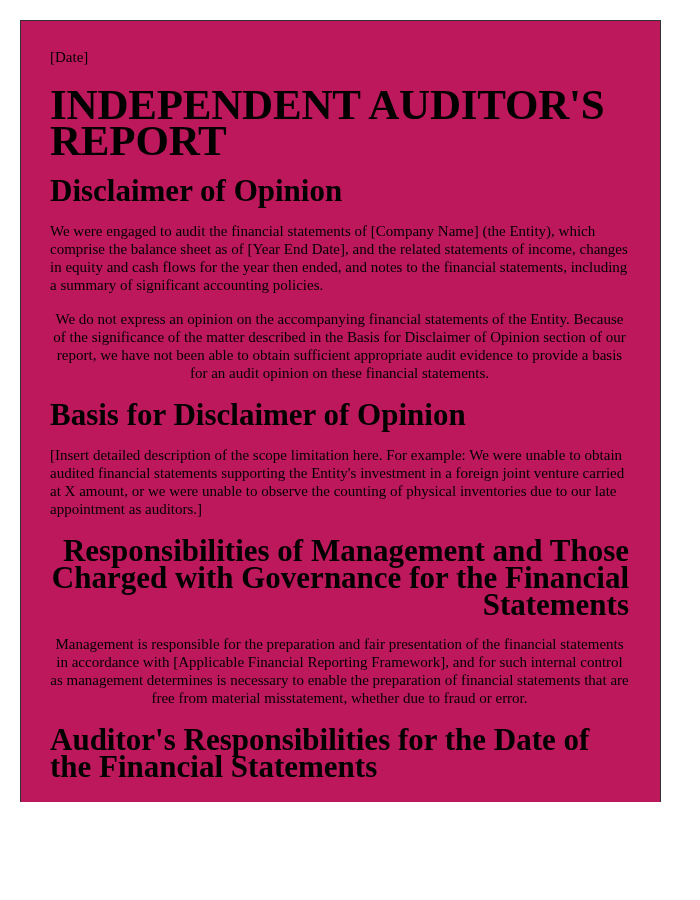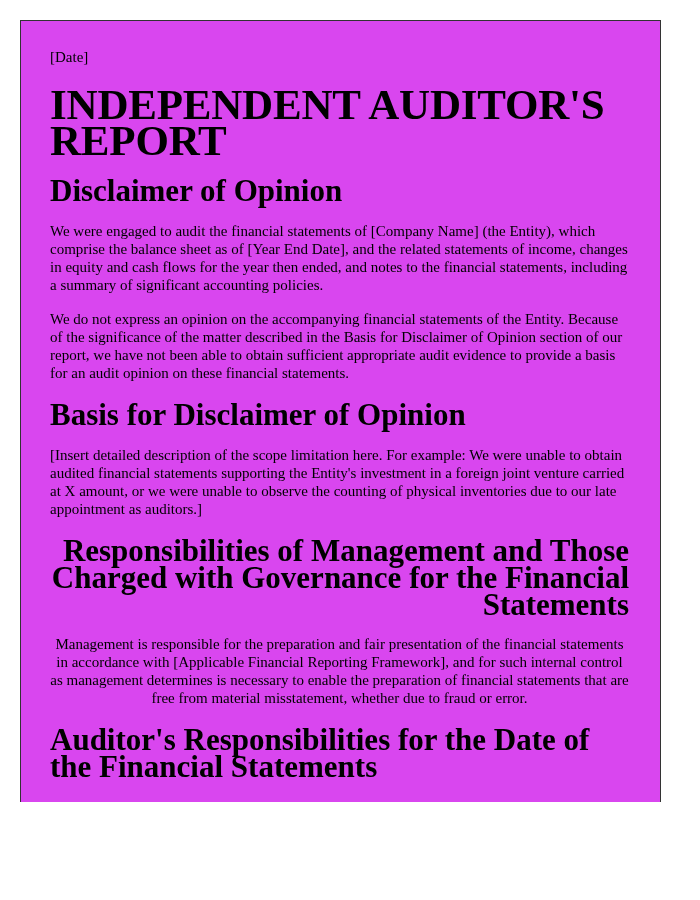--- a/index.html
+++ b/index.html
@@ -5,31 +5,31 @@
   html, body { margin: 0; padding: 0; background: #ffffff; }
   body { width: 700px; height: 900px; overflow: hidden; position: relative;
          font-family: "Liberation Serif", "DejaVu Serif", serif; color: #000; }
   .page {
     position: absolute; left: 20px; top: 20px;
     width: 579px; height: 781px;
     padding: 0 31px 0 29px;
     border: 1px solid #333;
     border-bottom: none;
     overflow: hidden;
-    background: #d946ef;
+    background: #be185d;
   }
   .inner { padding-top: 27px; }
   p { margin: 0; font-size: 15px; line-height: 18px; }
   .date { margin-bottom: 16px; }
   .addr { margin-bottom: 0; }
   h1 { font-size: 43px; line-height: 36px; font-weight: bold; margin: 21px 0 0 0; letter-spacing: -0.2px; }
   h2 { font-size: 31px; line-height: 27px; font-weight: bold; margin: 0; }
   .sec1-h { margin-top: 18px; }
   .sec1-p1 { margin-top: 18px; }
-  .sec1-p2 { margin-top: 16px; }
+  .sec1-p2 { margin-top: 16px; text-align: center; }
   .sec2-h { margin-top: 19px; }
   .sec2-p { margin-top: 18px; }
   .sec3-h { margin-top: 19px; text-align: right; }
   .sec3-p { margin-top: 17px; text-align: center; }
   .sec4-h { margin-top: 19px; }
 </style>
 </head>
 <body>
 
 <div class="page">

